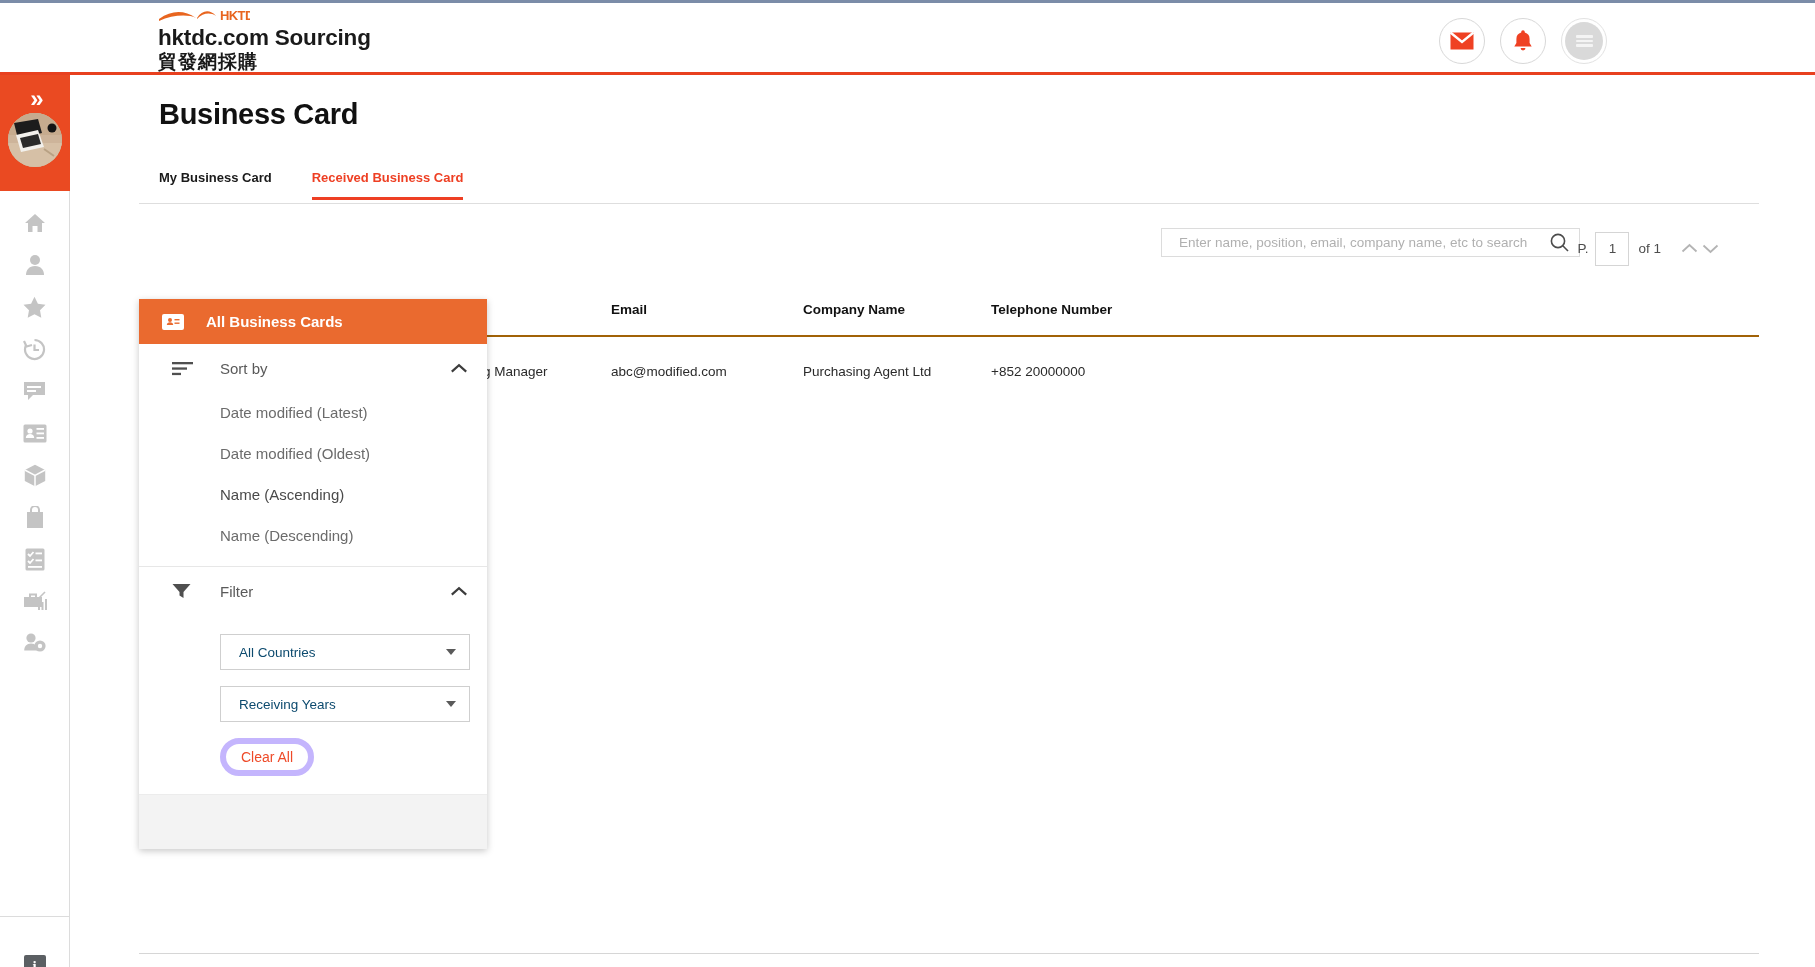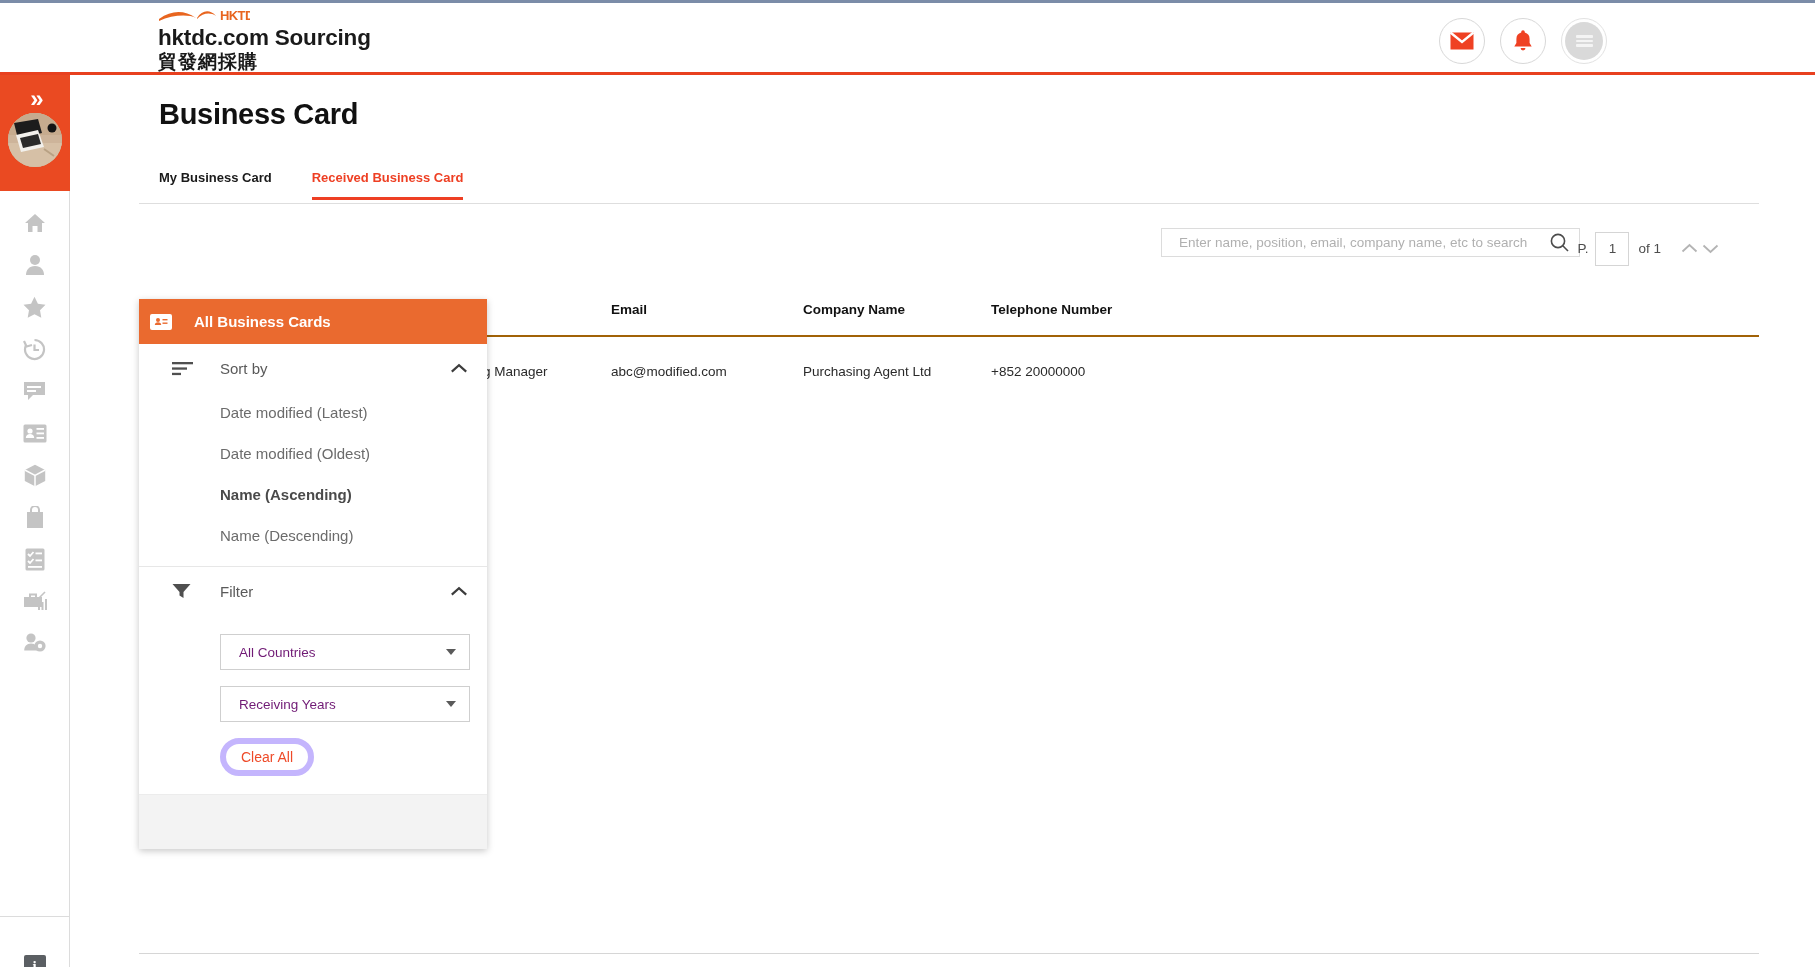--- a/index.html
+++ b/index.html
@@ -158,46 +158,46 @@
   }
 
   
   #filter-card {
     position: absolute; left: 68px; top: 224px; width: 348px;
     background: #ffffff; box-shadow: 0 2px 7px rgba(0,0,0,0.22);
     z-index: 5;
   }
   #filter-header {
     height: 45px; background: #ea6a2f; color: #fff;
-    display: flex; align-items: center; padding-left: 11px;
+    display: flex; align-items: center; padding-left: 23px;
     font-size: 15px; font-weight: bold; cursor: pointer;
   }
   #filter-header .card-icon {
     width: 22px; height: 16px; background:#fff; border-radius:2px; margin-right: 22px;
     display:flex; align-items:center; justify-content:center;
   }
   .section-head {
     height: 48px; display: flex; align-items: center; padding: 0 22px 0 38px;
     font-size: 15px; color: #5a5a5a; cursor: pointer; position: relative;
   }
   .section-head .sec-icon { position: absolute; left: 33px; display:flex; align-items:center; }
   .section-head .sec-label { margin-left: 43px; }
   .section-head .chev { position: absolute; right: 19px; }
   .sort-option {
     height: 41px; display: flex; align-items: center; padding-left: 81px;
     font-size: 15px; color: #6b6b6b; cursor: pointer;
   }
-  .sort-option.selected { color: #4a4a4a; font-weight: bold; }
+  .sort-option.selected { color: #4a4a4a; font-weight: normal; }
   #sort-section { border-bottom: 1px solid #e7e7e7; padding-bottom: 10px; }
   #filter-section { padding-bottom: 18px; }
   .select-box {
     margin: 0 0 16px 81px; width: 250px; height: 36px;
     border: 1px solid #cfcfcf; background: #fff;
     display: flex; align-items: center; justify-content: space-between;
-    padding: 0 13px 0 18px; font-size: 13.5px; color: #701a75; cursor: pointer;
+    padding: 0 13px 0 18px; font-size: 13.5px; color: #0c4a6e; cursor: pointer;
   }
   #select-country { margin-top: 19px; }
   .caret { width:0;height:0;border-left:5px solid transparent;border-right:5px solid transparent;border-top:6px solid #5a5a5a; }
   #clear-all {
     margin-left: 81px; width: 94px; height: 38px; border-radius: 19px;
     border: 6px solid #c4b5fd; background: #fff; color: #ee4a28;
     font-family: "Liberation Sans", sans-serif; font-size: 14px; cursor: pointer;
   }
   #filter-footer { height: 55px; background: #f3f3f3; border-top: 1px solid #ececec; }
 </style>

